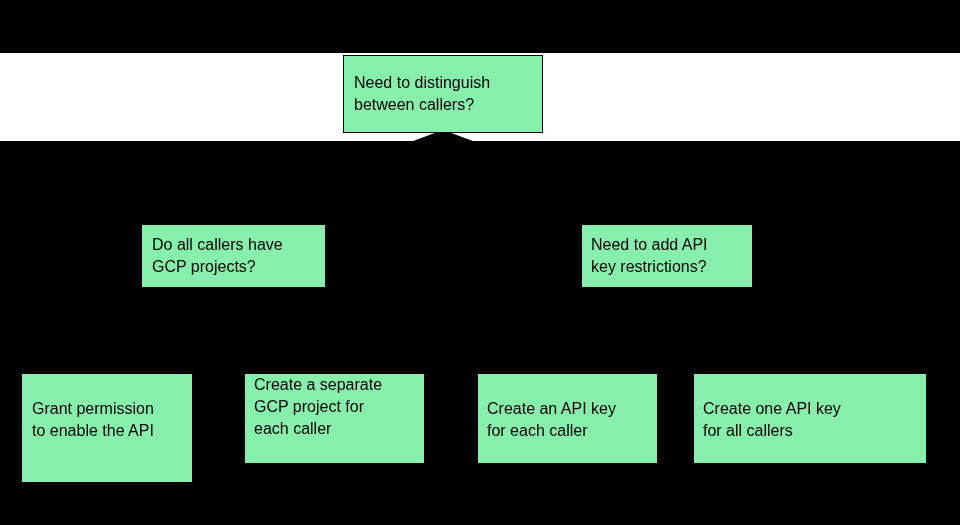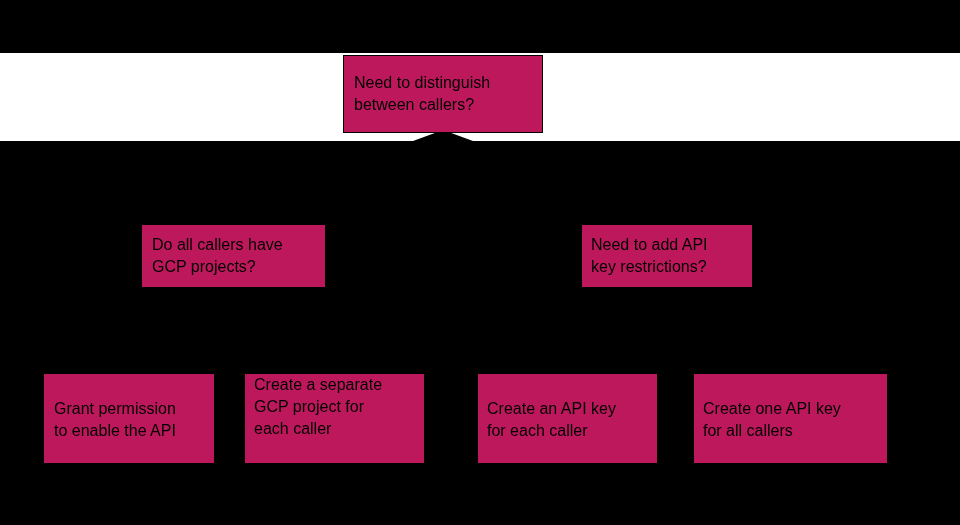--- a/index.html
+++ b/index.html
@@ -44,21 +44,21 @@
     border-bottom: 11px solid #000000;
   }
   #notch-root {
     left: 413px;
     top: 130px;
   }
 
   
   .node {
     position: absolute;
-    background: #be185d;
+    background: #86efac;
     color: #000000;
     box-sizing: border-box;
     font-size: 16px;
     line-height: 22px;
     white-space: pre-line;
   }
   .node.bordered {
     border: 1px solid #000000;
   }
 
@@ -82,44 +82,44 @@
   #node-key-restrictions {
     left: 582px;
     top: 225px;
     width: 170px;
     height: 62px;
     padding: 9px 0 12px 9px;
   }
 
   
   #node-grant-permission {
-    left: 44px;
+    left: 22px;
     top: 374px;
     width: 170px;
-    height: 89px;
+    height: 108px;
     padding: 24px 0 0 10px;
   }
   #node-separate-project {
     left: 245px;
     top: 374px;
     width: 179px;
     height: 89px;
     padding: 0 0 0 9px;
   }
   #node-key-per-caller {
     left: 478px;
     top: 374px;
     width: 179px;
     height: 89px;
     padding: 24px 0 1px 9px;
   }
   #node-key-all-callers {
     left: 694px;
     top: 374px;
-    width: 193px;
+    width: 232px;
     height: 89px;
     padding: 24px 0 0 9px;
   }
 </style>
 </head>
 <body>
 
 <div id="canvas">
 
   <div class="band" id="band-root"></div>

